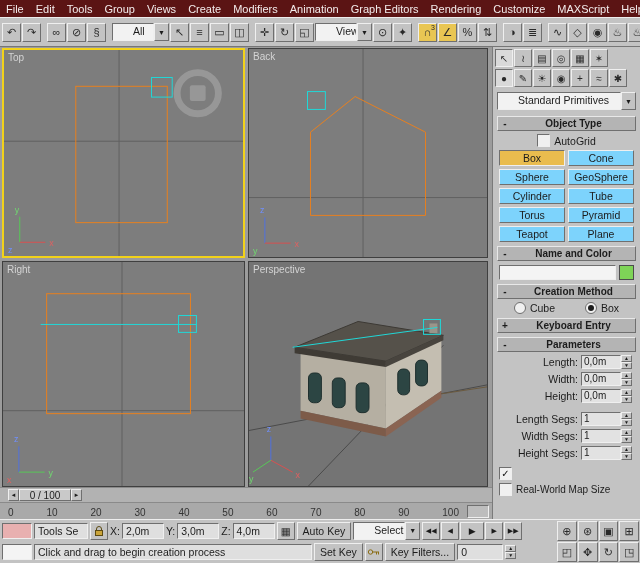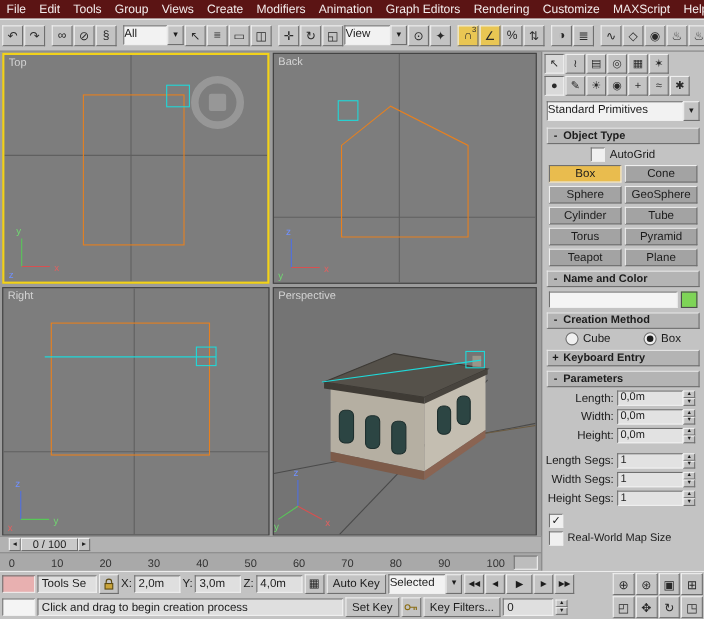--- a/index.html
+++ b/index.html
@@ -15,59 +15,59 @@
            border-top:1px solid #ededed;border-bottom:1px solid #767676;
            display:flex;align-items:center;padding:0 2px;gap:1px;box-sizing:border-box;overflow:hidden;}
   .icon-btn{width:19px;height:19px;min-width:19px;display:flex;align-items:center;justify-content:center;
             background:#c3c3c3;border:1px solid;border-color:#efefef #6f6f6f #6f6f6f #efefef;
             font-size:11px;color:#2a2a2a;box-sizing:border-box;position:relative;}
   .icon-btn.active{background:#e9c653;}
   .icon-btn sup{font-size:7px;position:absolute;right:1px;top:0;}
   .tbsep{width:4px;height:22px;min-width:4px;}
   .dropdown{display:flex;height:18px;box-sizing:border-box;}
   .dropdown .dfield{background:#f2f2f2;border:1px solid;border-color:#6f6f6f #efefef #efefef #6f6f6f;
-            padding:1px 0;font-size:10.5px;white-space:nowrap;overflow:hidden;min-width:30px;box-sizing:border-box;}
+            padding:1px 20px;font-size:10.5px;white-space:nowrap;overflow:hidden;min-width:30px;box-sizing:border-box;}
   .dropdown .dbtn{width:15px;display:flex;align-items:center;justify-content:center;font-size:7px;
             background:#c3c3c3;border:1px solid;border-color:#efefef #6f6f6f #6f6f6f #efefef;box-sizing:border-box;}
   
   #vp-area{position:absolute;left:0;top:47px;width:492px;height:440px;background:#9c9c9c;}
   .vp{position:absolute;background:#7d7d7d;border:1px solid #3f3f3f;box-sizing:border-box;overflow:hidden;}
   .vp.active{border:2px solid #f2d21a;}
   .vp svg{display:block;width:100%;height:100%;}
   .vp-label{position:absolute;left:4px;top:2px;color:#d4d4d4;font-size:10px;}
   
   #cmd-panel{position:absolute;left:492px;top:47px;width:148px;height:472px;background:#c3c3c3;
              border-left:1px solid #7a7a7a;box-sizing:border-box;display:flex;flex-direction:column;overflow:hidden;}
   .cp-iconrow{display:flex;gap:1px;padding:2px 2px 0 2px;}
   .cp-iconrow .icon-btn{width:18px;height:18px;min-width:18px;font-size:10px;}
   .icon-btn.pressed{border-color:#6f6f6f #efefef #efefef #6f6f6f;background:#d9d9d9;}
   .cp-drop{margin:5px 4px 2px 4px;}
   .cp-drop .dfield{flex:1;}
   .rollout{margin:4px 4px 0 4px;height:15px;background:#b4b4b4;display:flex;align-items:center;
            border:1px solid;border-color:#e8e8e8 #6f6f6f #6f6f6f #e8e8e8;font-size:10px;font-weight:bold;box-sizing:border-box;}
   .rollout .sign{width:14px;text-align:center;}
-  .rollout .rtitle{flex:1;text-align:left;}
+  .rollout .rtitle{flex:1;text-align:center;}
   .cp-row{display:flex;align-items:center;margin:3px 6px 0 6px;font-size:10.5px;}
   .chk{width:11px;height:11px;min-width:11px;background:#f0f0f0;border:1px solid;
        border-color:#6f6f6f #efefef #efefef #6f6f6f;display:flex;align-items:center;justify-content:center;
        font-size:10px;line-height:10px;color:#111;margin-right:4px;box-sizing:content-box;}
   .btn-grid{display:grid;grid-template-columns:1fr 1fr;gap:3px;margin:3px 6px 0 6px;}
   .obj-btn{height:16px;display:flex;align-items:center;justify-content:center;font-size:10.5px;
-           background:#a3a3a3;border:1px solid;border-color:#efefef #6f6f6f #6f6f6f #efefef;box-sizing:border-box;}
+           background:#7dd3fc;border:1px solid;border-color:#efefef #6f6f6f #6f6f6f #efefef;box-sizing:border-box;}
   .obj-btn.active{background:#e9bc4e;border-color:#6f6f6f #efefef #efefef #6f6f6f;}
   .name-row{display:flex;align-items:center;margin:4px 6px 0 6px;gap:3px;}
   .text-field{background:#f4f4f4;border:1px solid;border-color:#6f6f6f #efefef #efefef #6f6f6f;
               height:15px;box-sizing:border-box;padding:1px 3px;font-size:10.5px;}
   .swatch{width:15px;height:15px;border:1px solid #4d4d4d;box-sizing:border-box;}
   .radio{width:10px;height:10px;min-width:10px;border-radius:50%;border:1px solid #6f6f6f;background:#f0f0f0;
          position:relative;margin-right:4px;}
   .radio.sel::after{content:"";position:absolute;left:2px;top:2px;right:2px;bottom:2px;border-radius:50%;background:#1d1d1d;}
   .param-row{display:flex;align-items:center;justify-content:flex-end;margin:2px 8px 0 0;font-size:10.5px;height:15px;}
   .param-row .plabel{margin-right:3px;}
-  .num-field{width:60px;height:14px;background:#e2e2e2;border:1px solid;
+  .num-field{width:40px;height:14px;background:#e2e2e2;border:1px solid;
              border-color:#6f6f6f #efefef #efefef #6f6f6f;box-sizing:border-box;padding:0 2px;font-size:10px;
              display:flex;align-items:center;}
   .spin{display:flex;flex-direction:column;width:11px;height:14px;}
   .spin span{flex:1;display:flex;align-items:center;justify-content:center;font-size:5px;line-height:5px;
              background:#c3c3c3;border:1px solid;border-color:#efefef #6f6f6f #6f6f6f #efefef;box-sizing:border-box;}
   
   #timeslider{position:absolute;left:0;top:487px;width:492px;height:15px;background:#b2b2b2;
               border-top:1px solid #8a8a8a;box-sizing:border-box;}
   .slider-handle{position:absolute;left:8px;top:1px;height:12px;display:flex;}
   .slider-handle .harrow{width:11px;display:flex;align-items:center;justify-content:center;font-size:6px;

